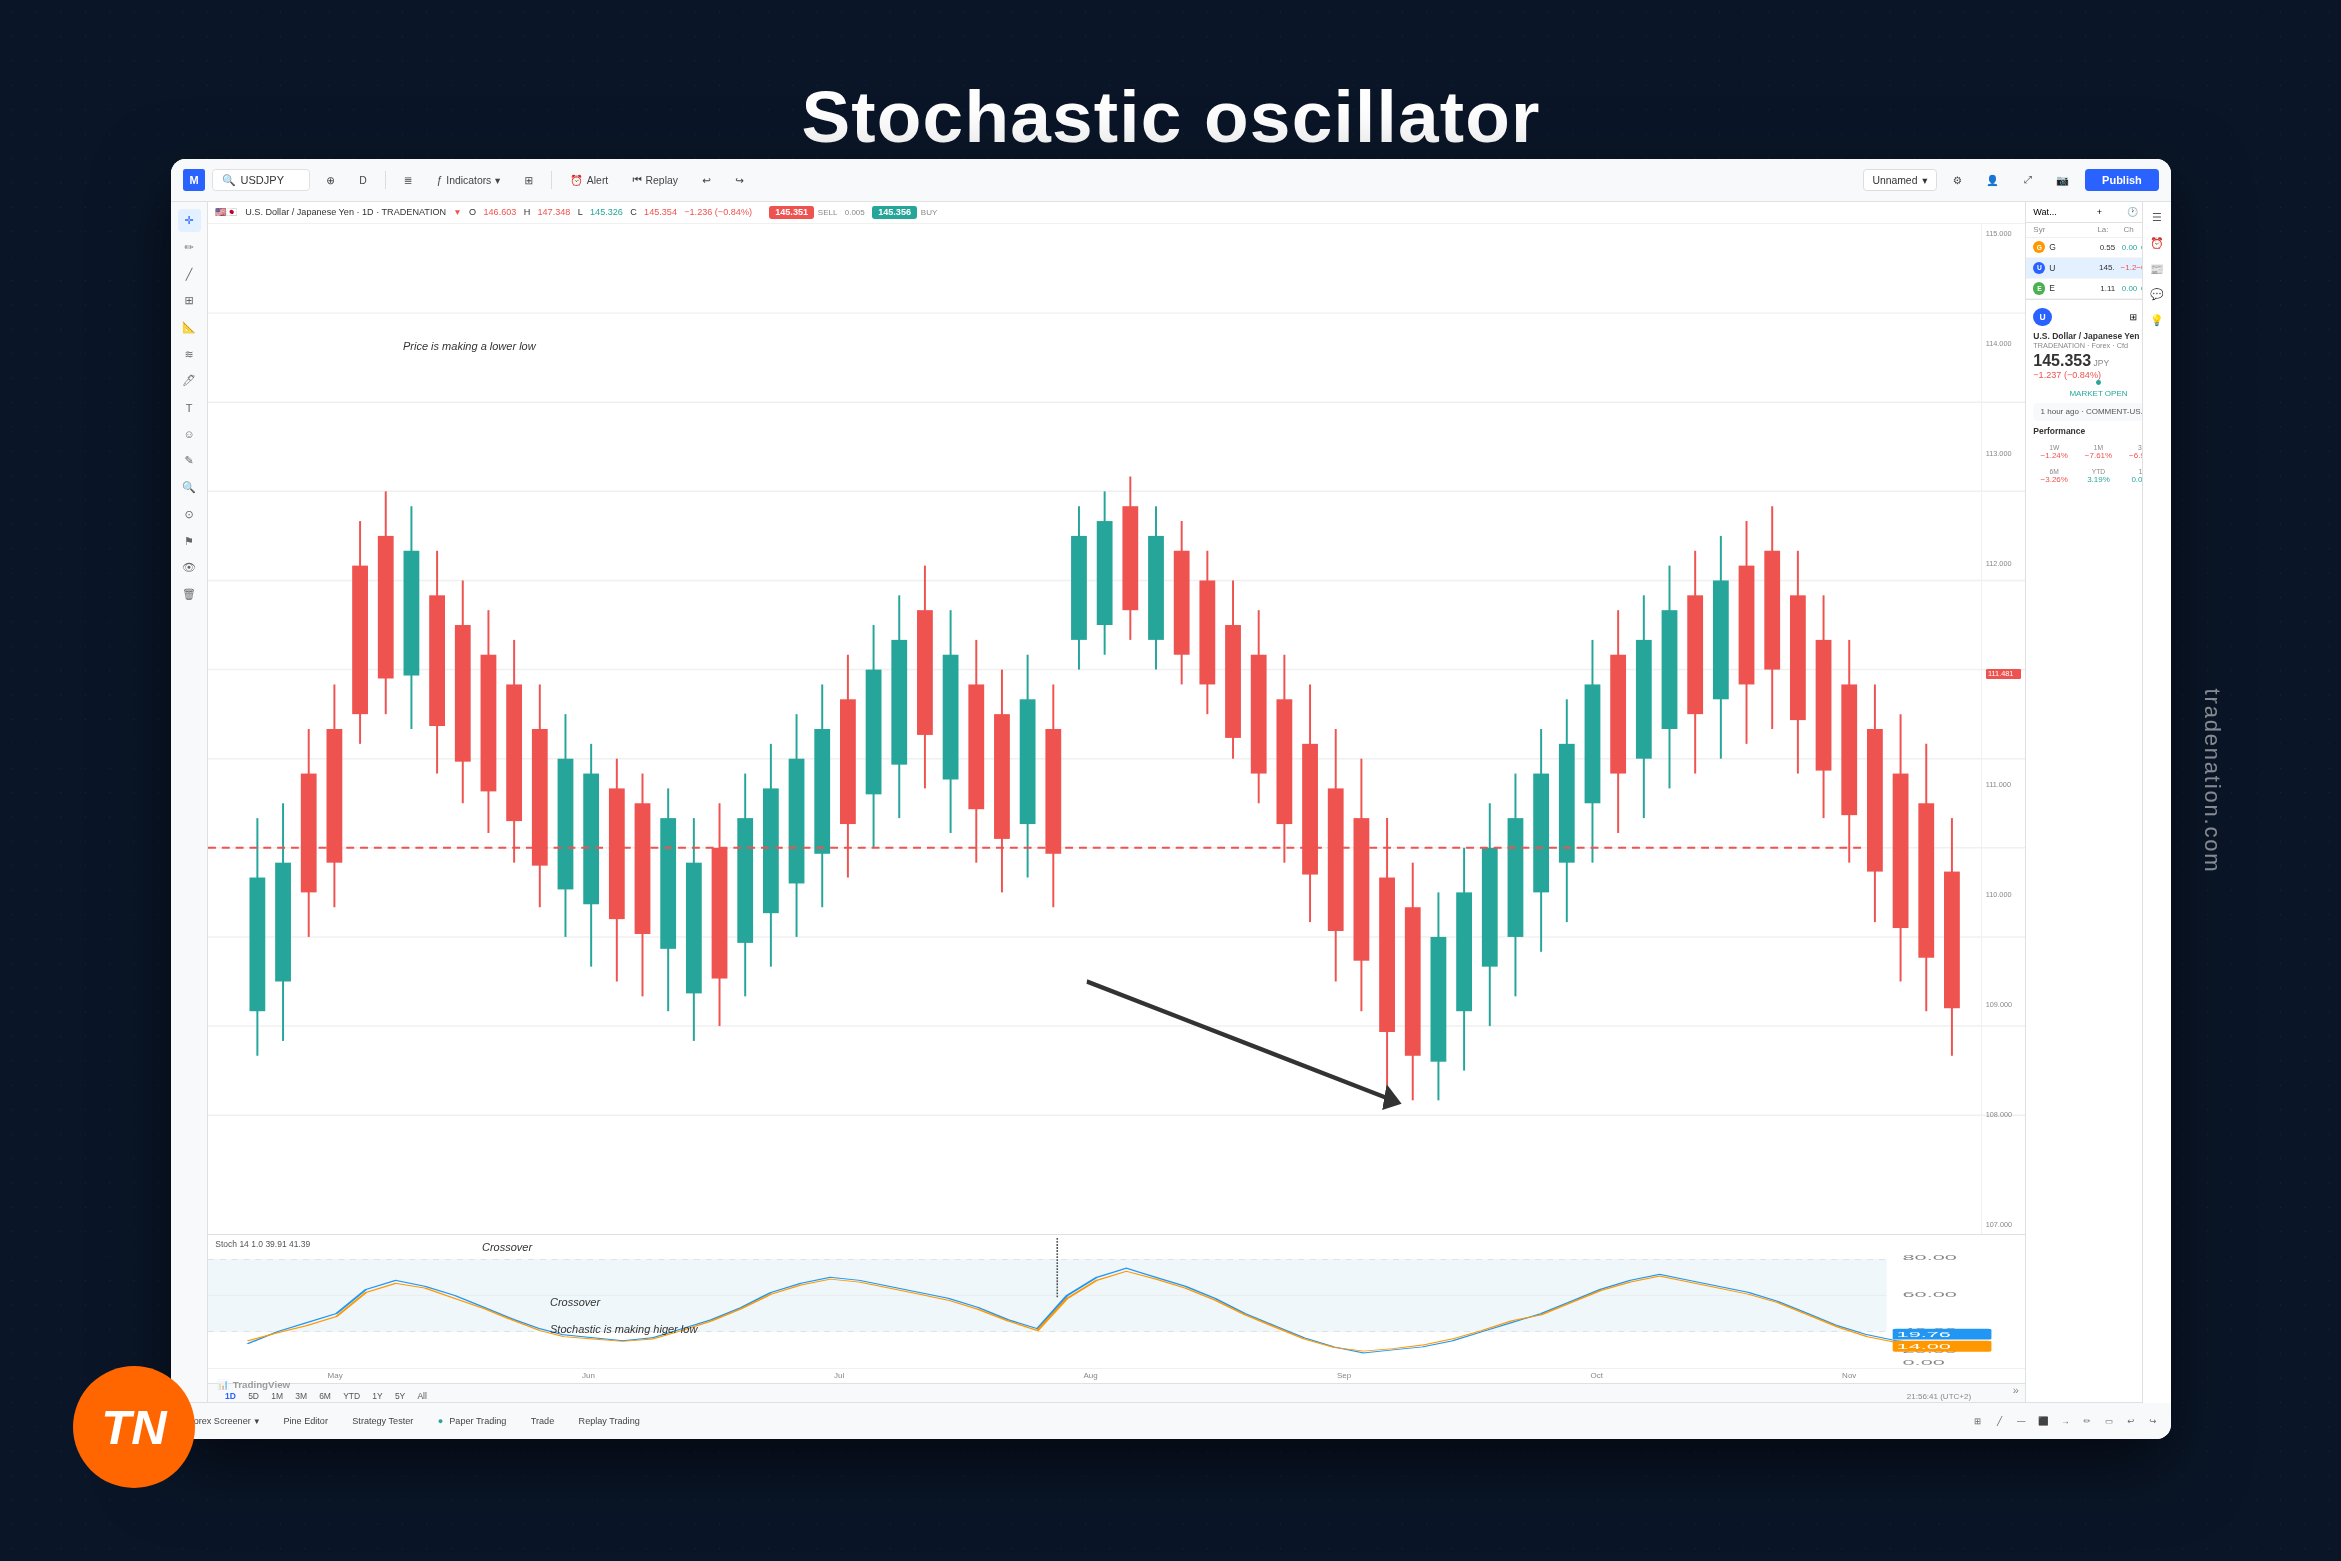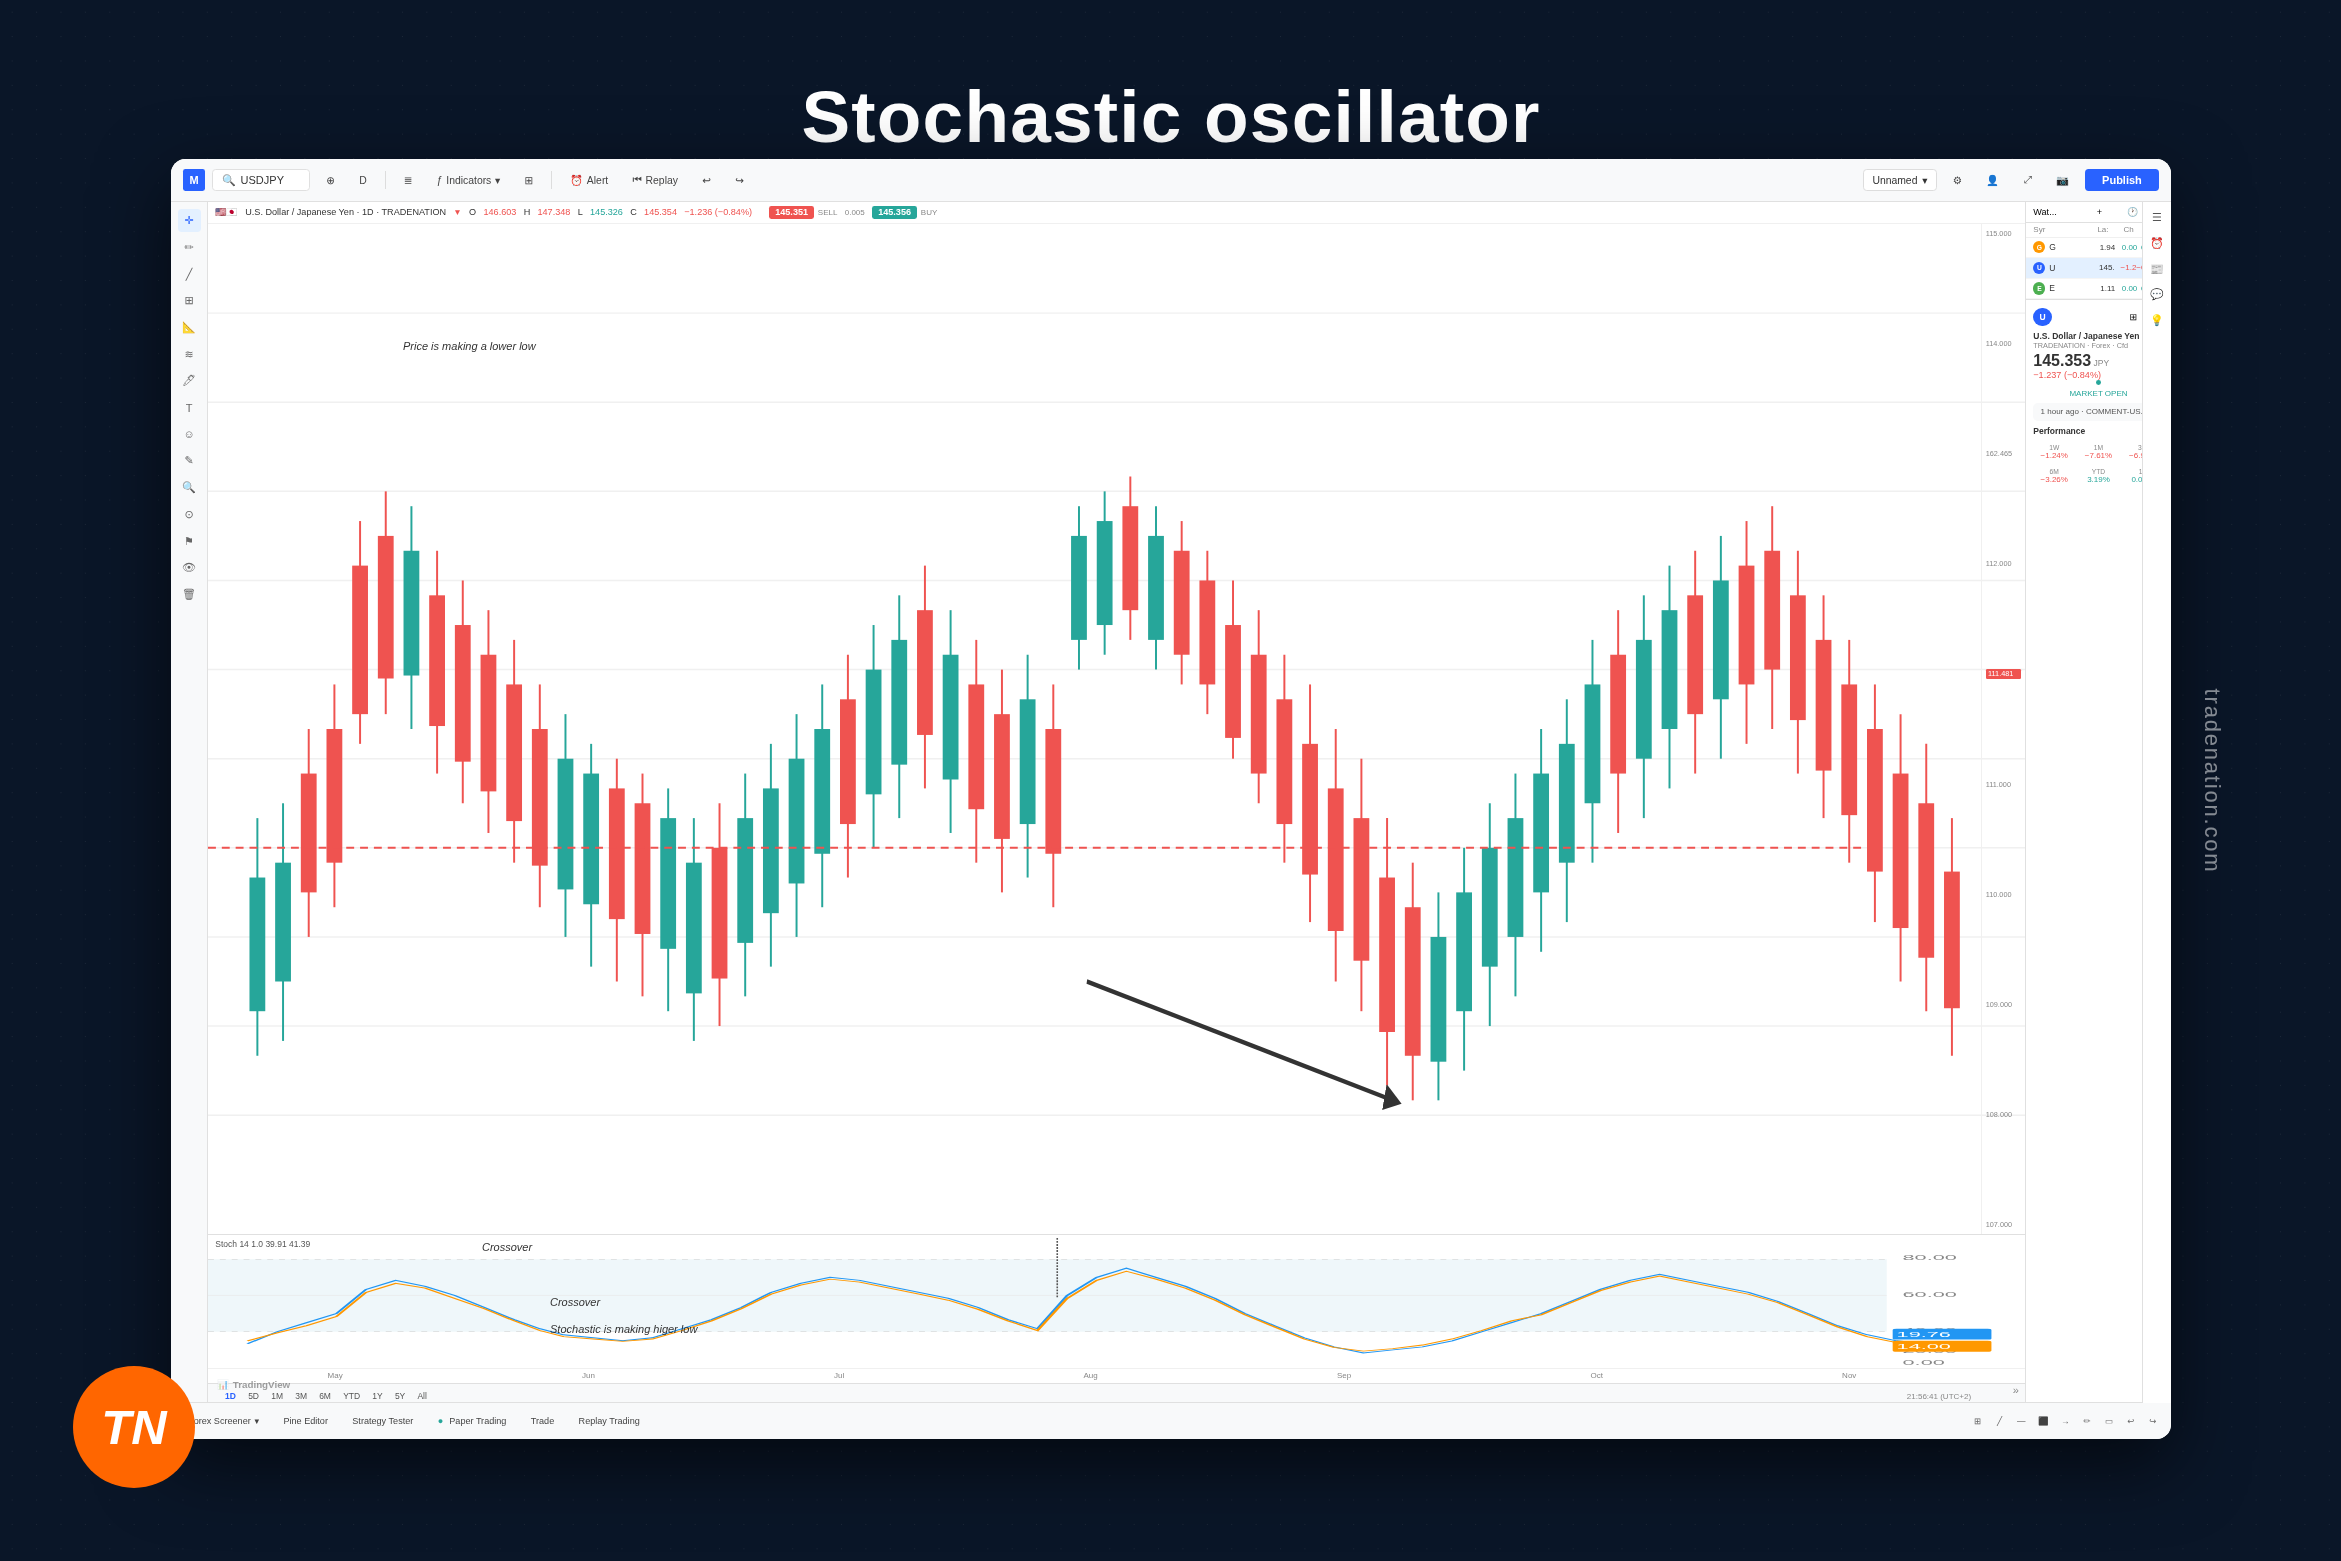--- a/index.html
+++ b/index.html
@@ -785,21 +785,21 @@
           </defs>
         </svg>
 
         
         <div class="chart-annotation" style="top:116px; left:195px;">Price is making a lower low</div>
 
         
         <div style="position:absolute; right:0; top:0; width:44px; height:100%; display:flex; flex-direction:column; justify-content:space-between; padding:4.9px 3.7px; font-size:7.3px; color:#888; border-left:0.6px solid #f0f0f0;">
           <span>115.000</span>
           <span>114.000</span>
-          <span>162.465</span>
+          <span>113.000</span>
           <span>112.000</span>
           <span style="color:#ef5350; background:#ef5350; color:white; padding:0.6px 2.4px; border-radius:1.2px;">111.481</span>
           <span>111.000</span>
           <span>110.000</span>
           <span>109.000</span>
           <span>108.000</span>
           <span>107.000</span>
         </div>
       </div>
 
@@ -896,21 +896,21 @@
       <div class="watchlist-cols">
         <span class="wl-sym">Syr</span>
         <span class="wl-last">La:</span>
         <span class="wl-ch">Ch</span>
         <span class="wl-chg">Chg%</span>
       </div>
 
       <div class="watchlist-row">
         <div class="wl-icon icon-g">G</div>
         <span class="wl-name">G</span>
-        <span class="wl-val">1.94</span>
+        <span class="wl-val">0.55</span>
         <span class="wl-change pos">0.00</span>
         <span class="wl-pct pos">0.34%</span>
       </div>
       <div class="watchlist-row active">
         <div class="wl-icon icon-u">U</div>
         <span class="wl-name">U</span>
         <span class="wl-val">145.</span>
         <span class="wl-change neg">−1.2</span>
         <span class="wl-pct neg">−0.84%</span>
       </div>

